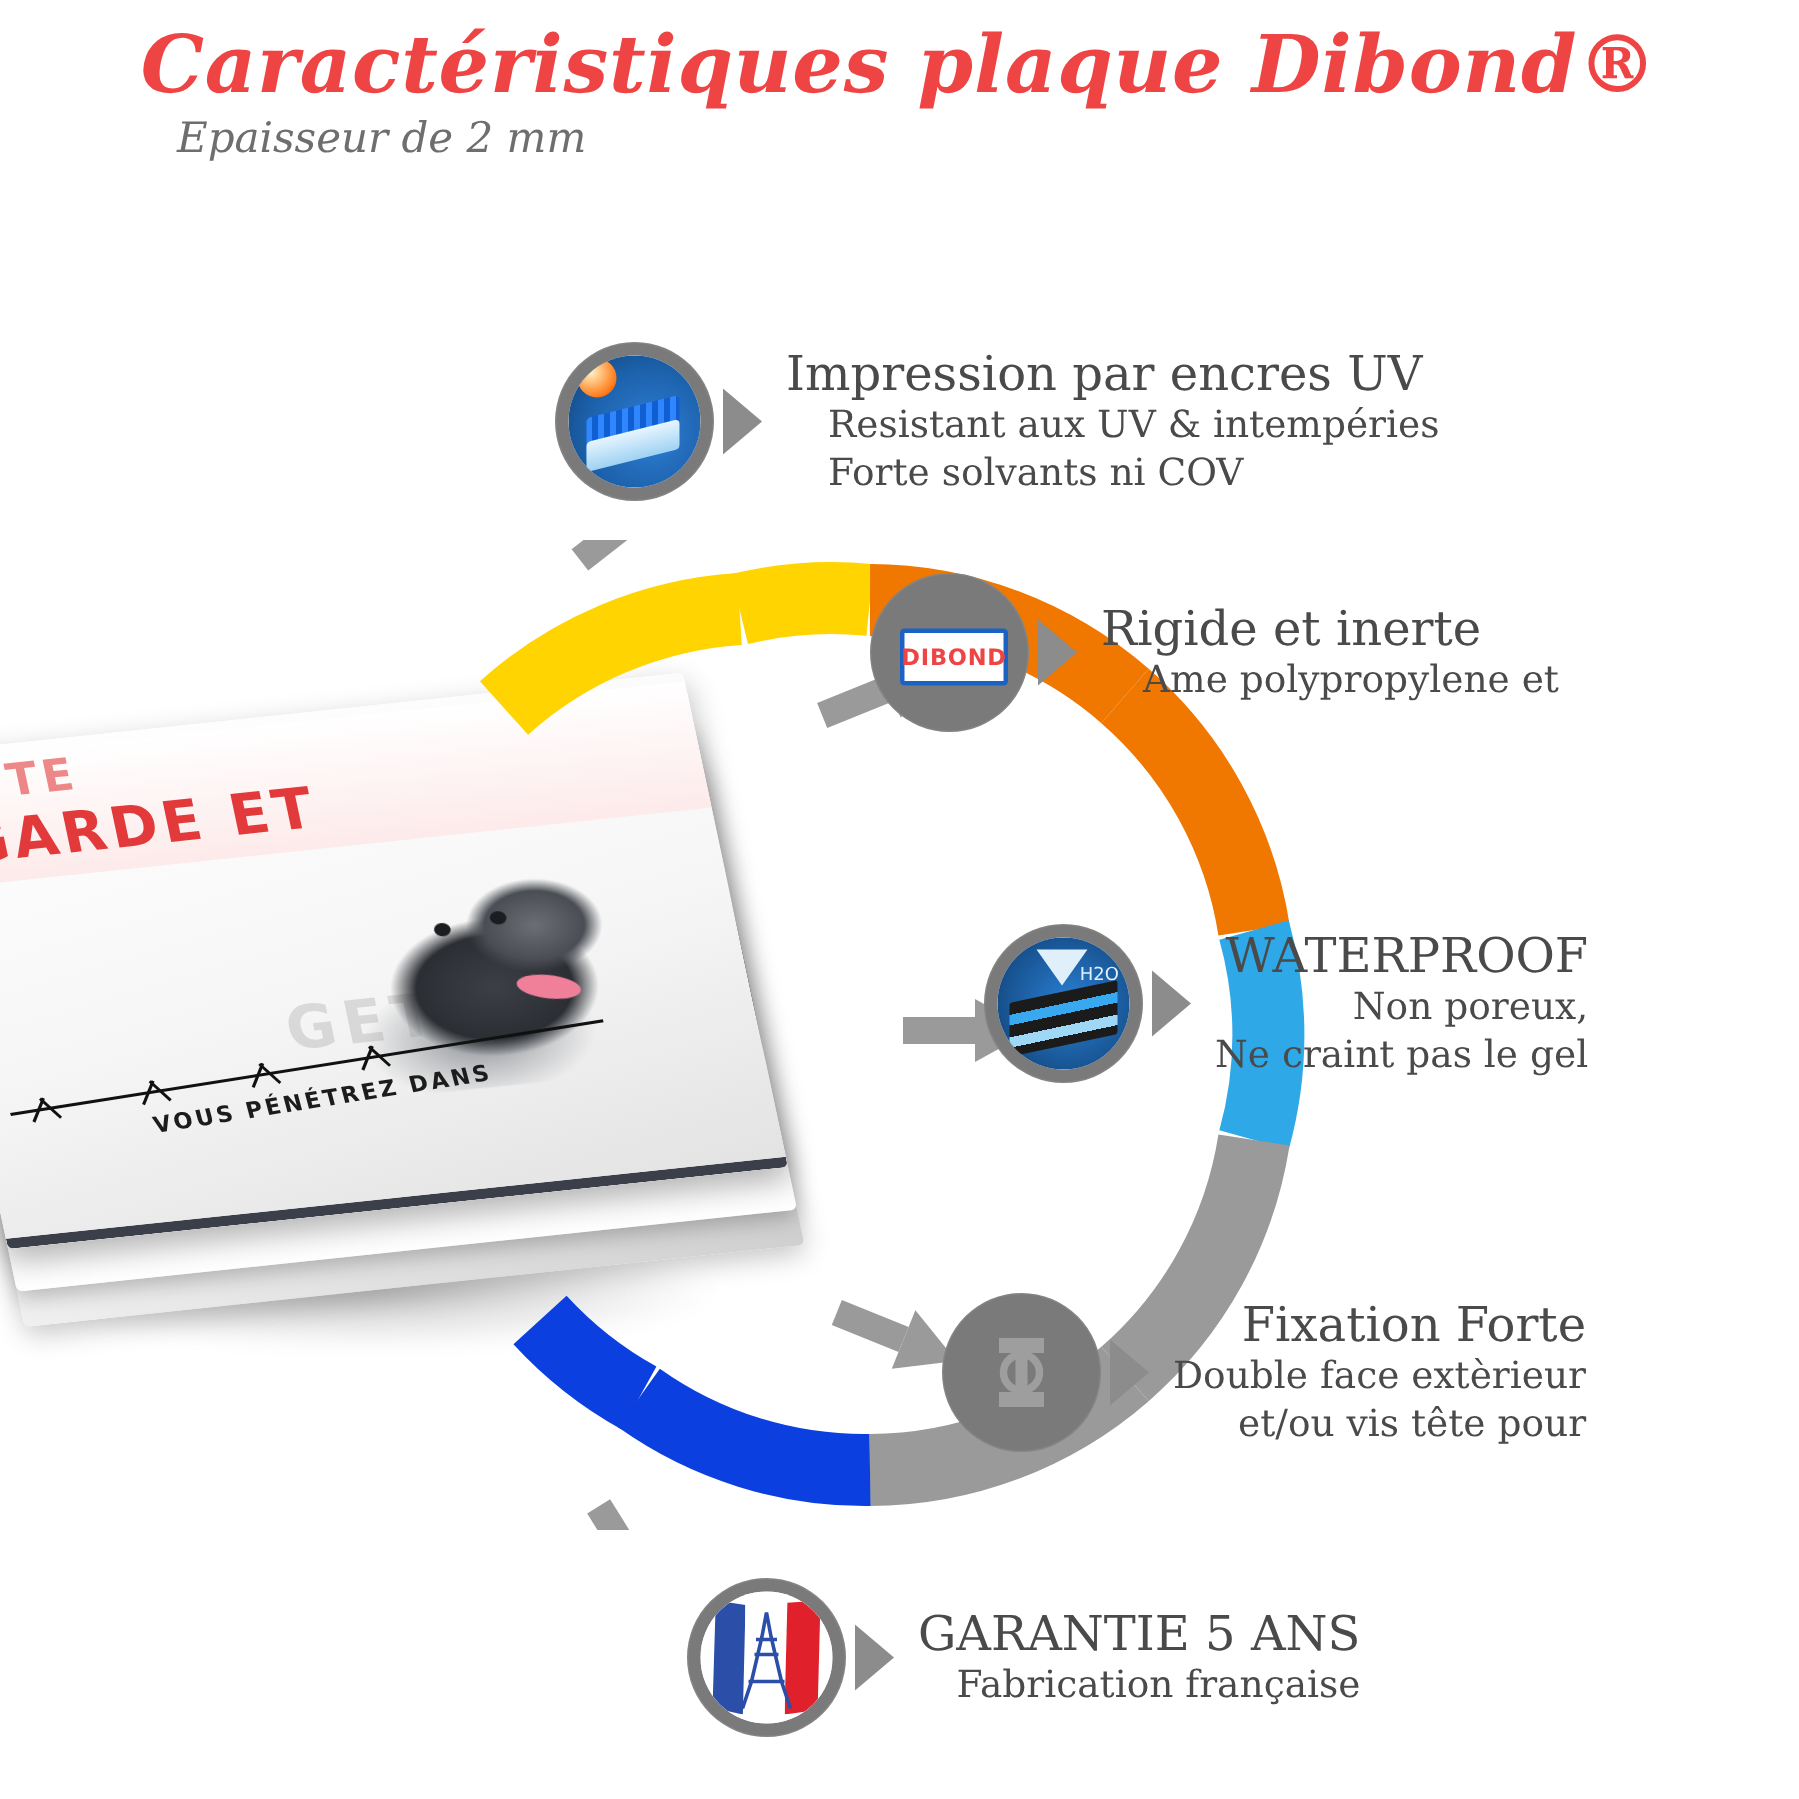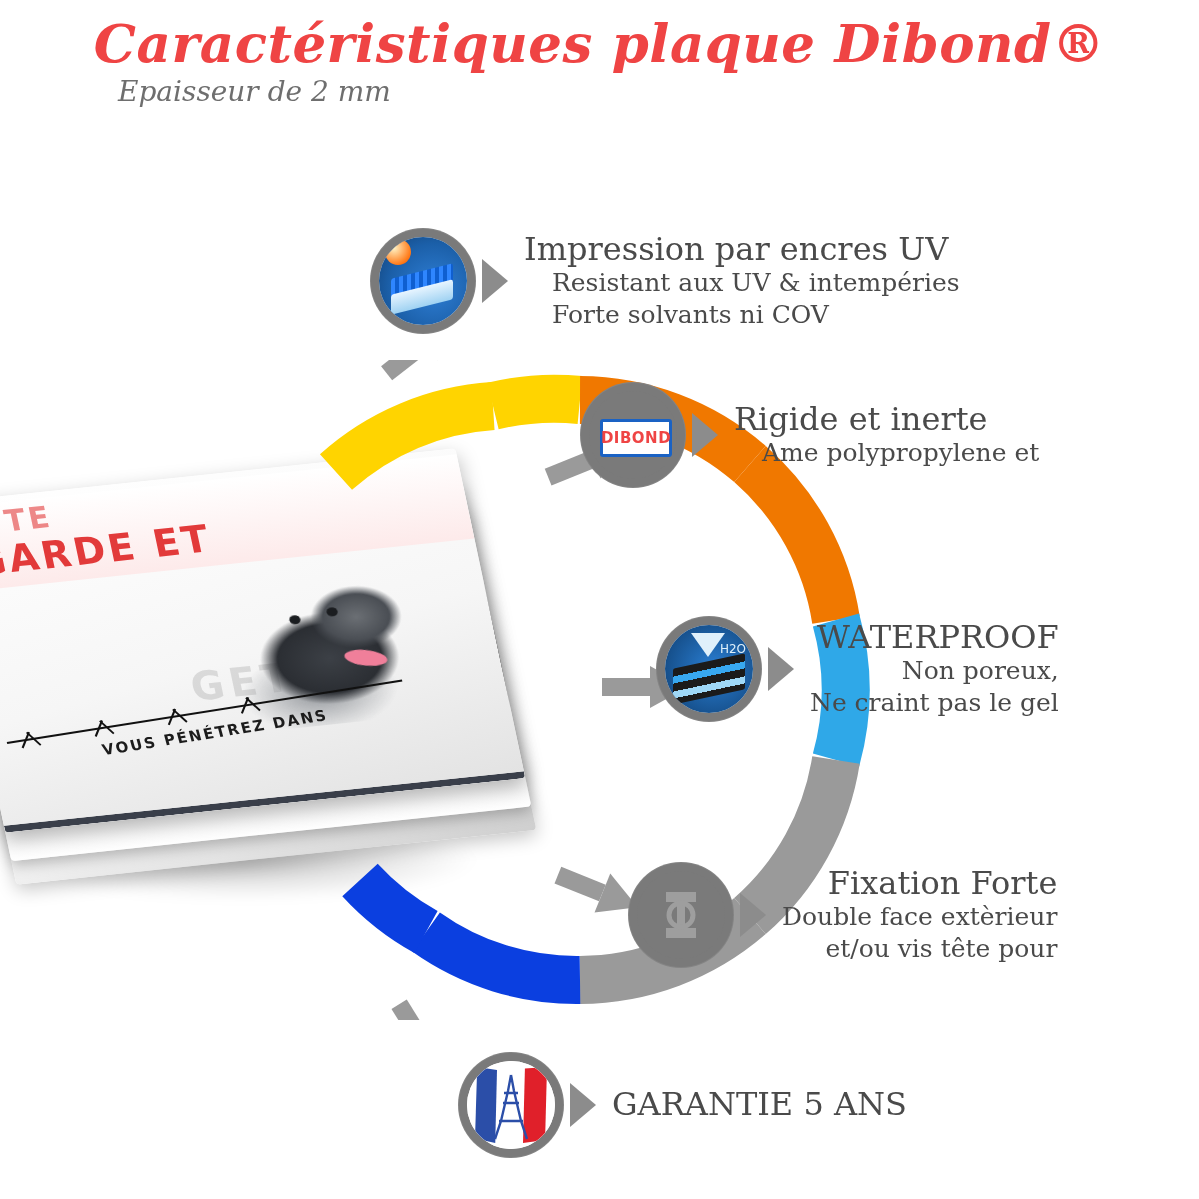--- a/index.html
+++ b/index.html
@@ -495,16 +495,17 @@
         <div class="fr-blue"></div>
         <div class="fr-red"></div>
         <svg class="fr-tower" width="40" height="70" viewBox="0 0 40 70">
           <path d="M20 2 L17 18 L10 48 L4 66 M20 2 L23 18 L30 48 L36 66 M12 30 h16 M8 48 h24 M13 20 h14" stroke="#2b4ea8" stroke-width="2.4" fill="none"></path>
         </svg>
       </div>
     </div>
     <div class="arrowhead"></div>
     <div class="ftext center-lines">
       <div class="ftitle">GARANTIE 5 ANS</div>
+      <div class="fline">Fabrication française</div>
     </div>
   </div>
 
 </div>
 
 </body></html>

